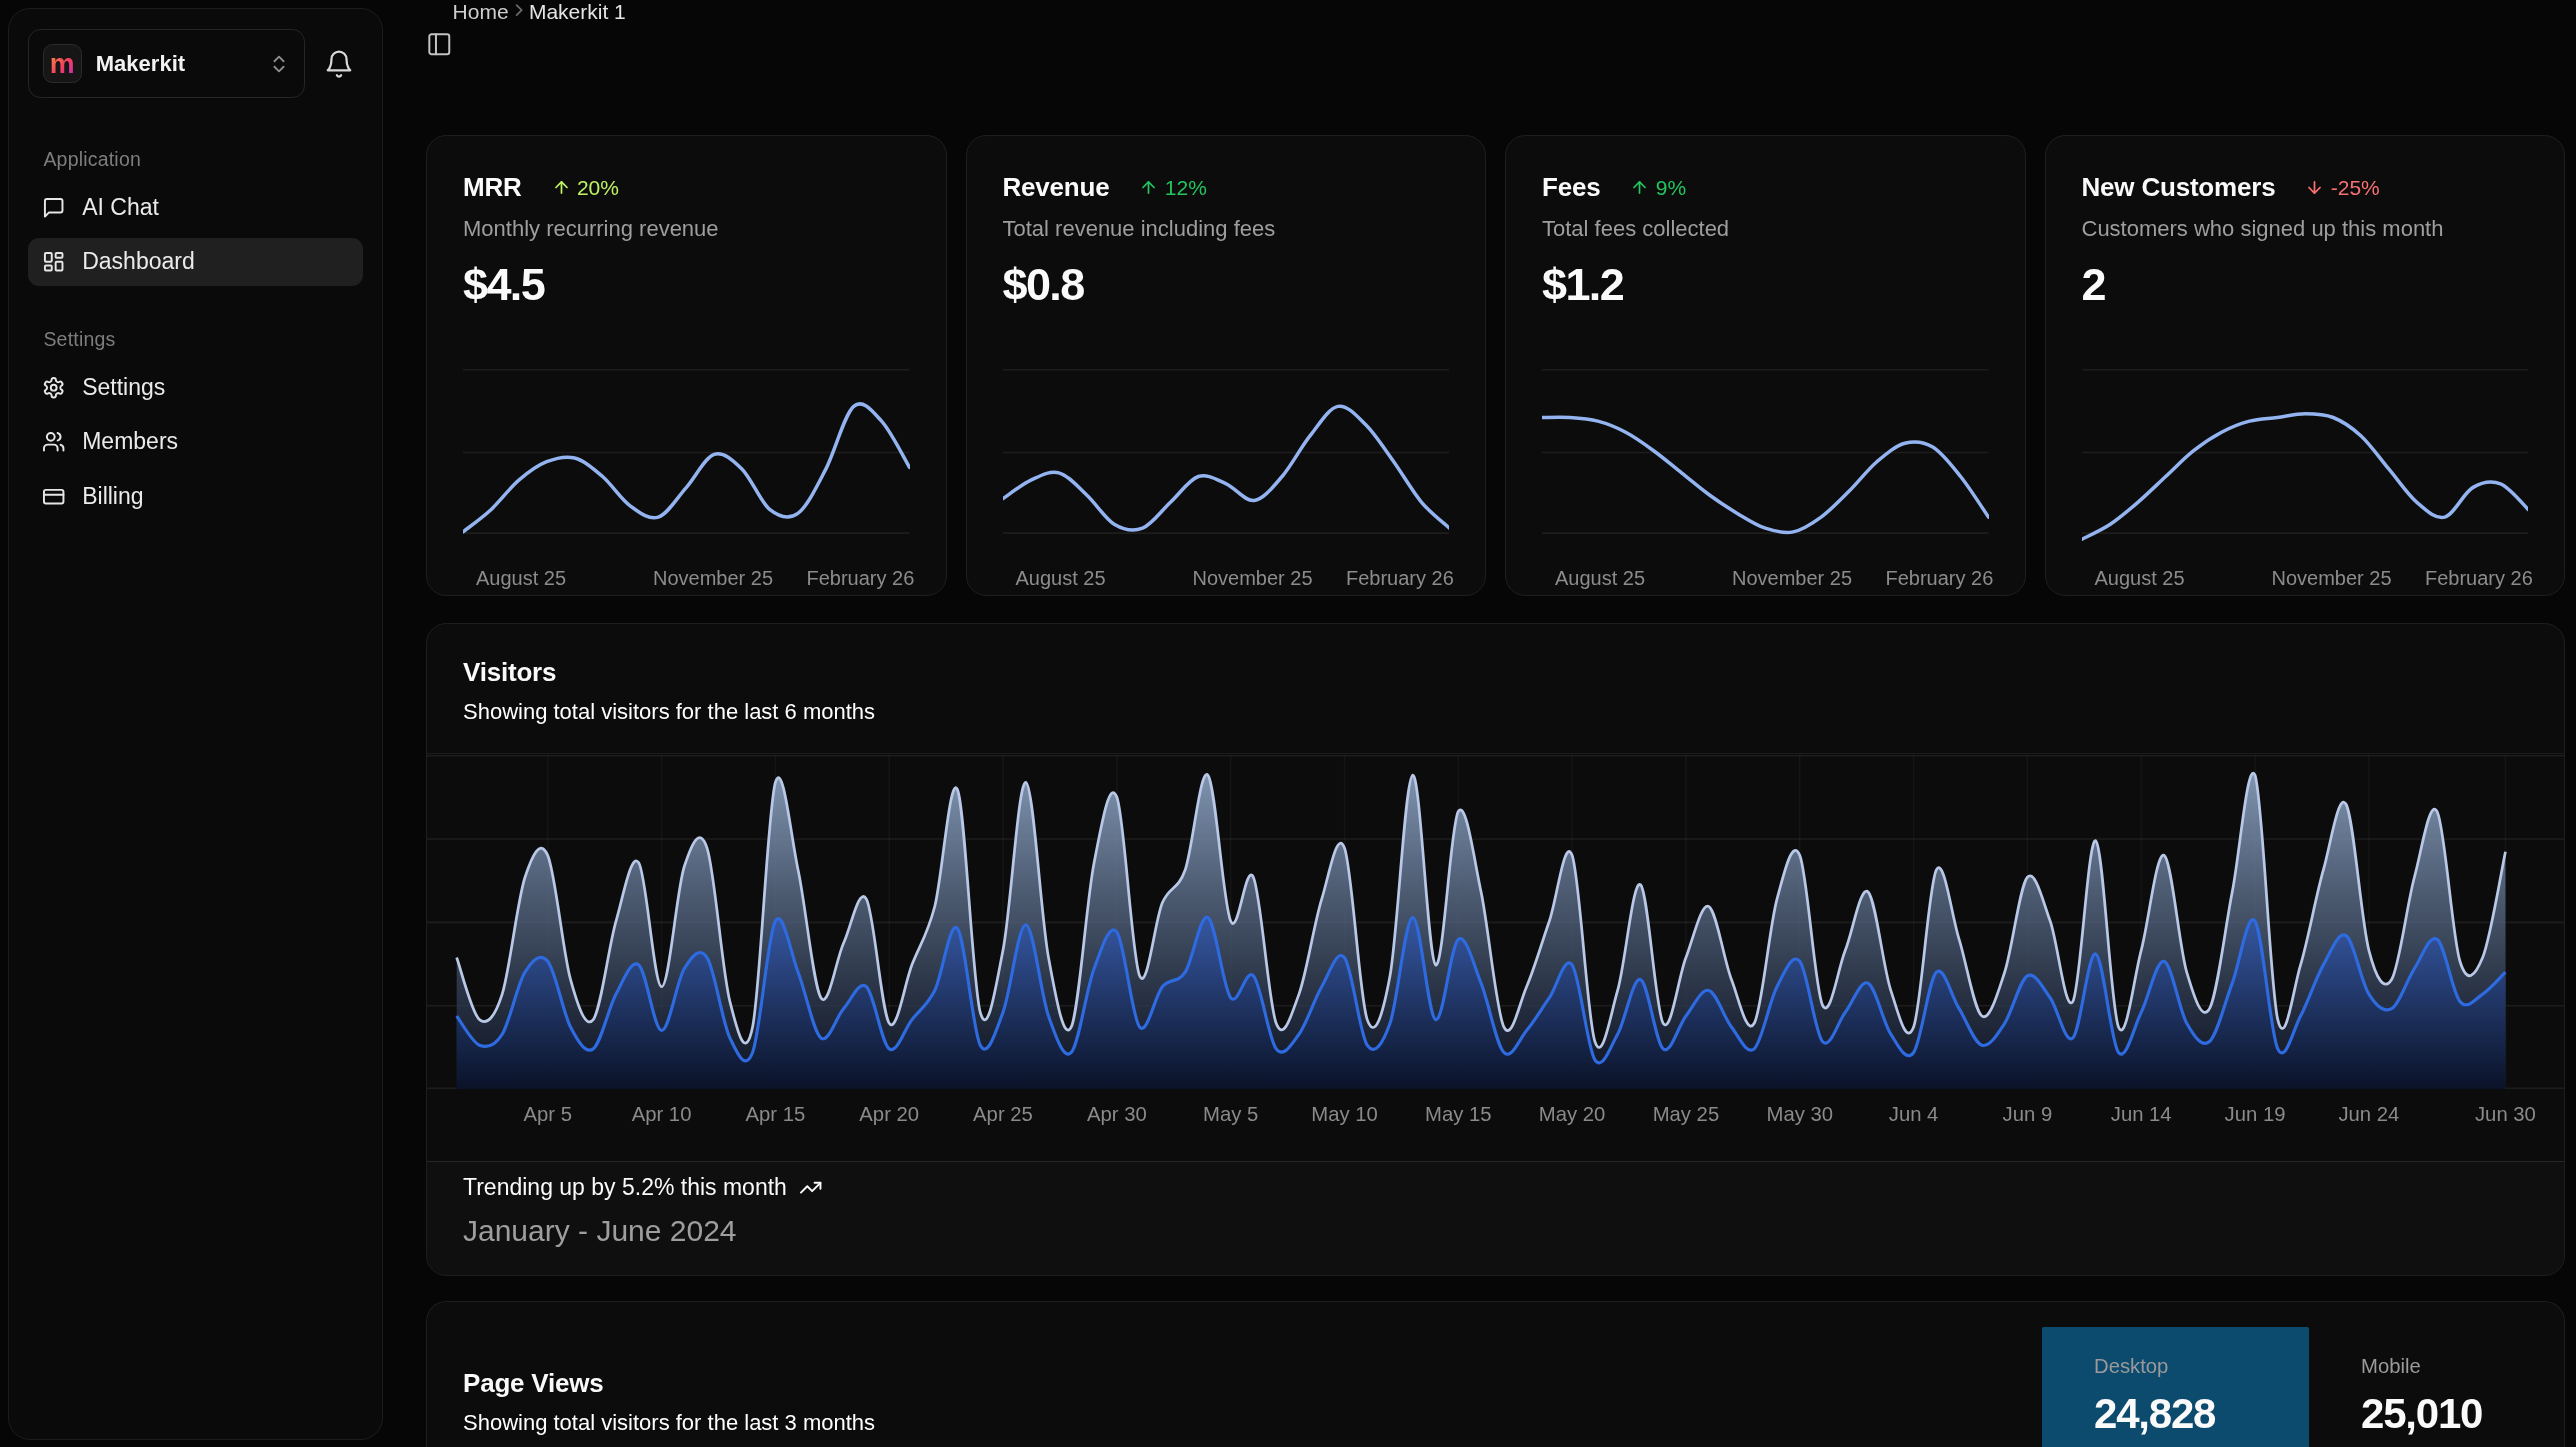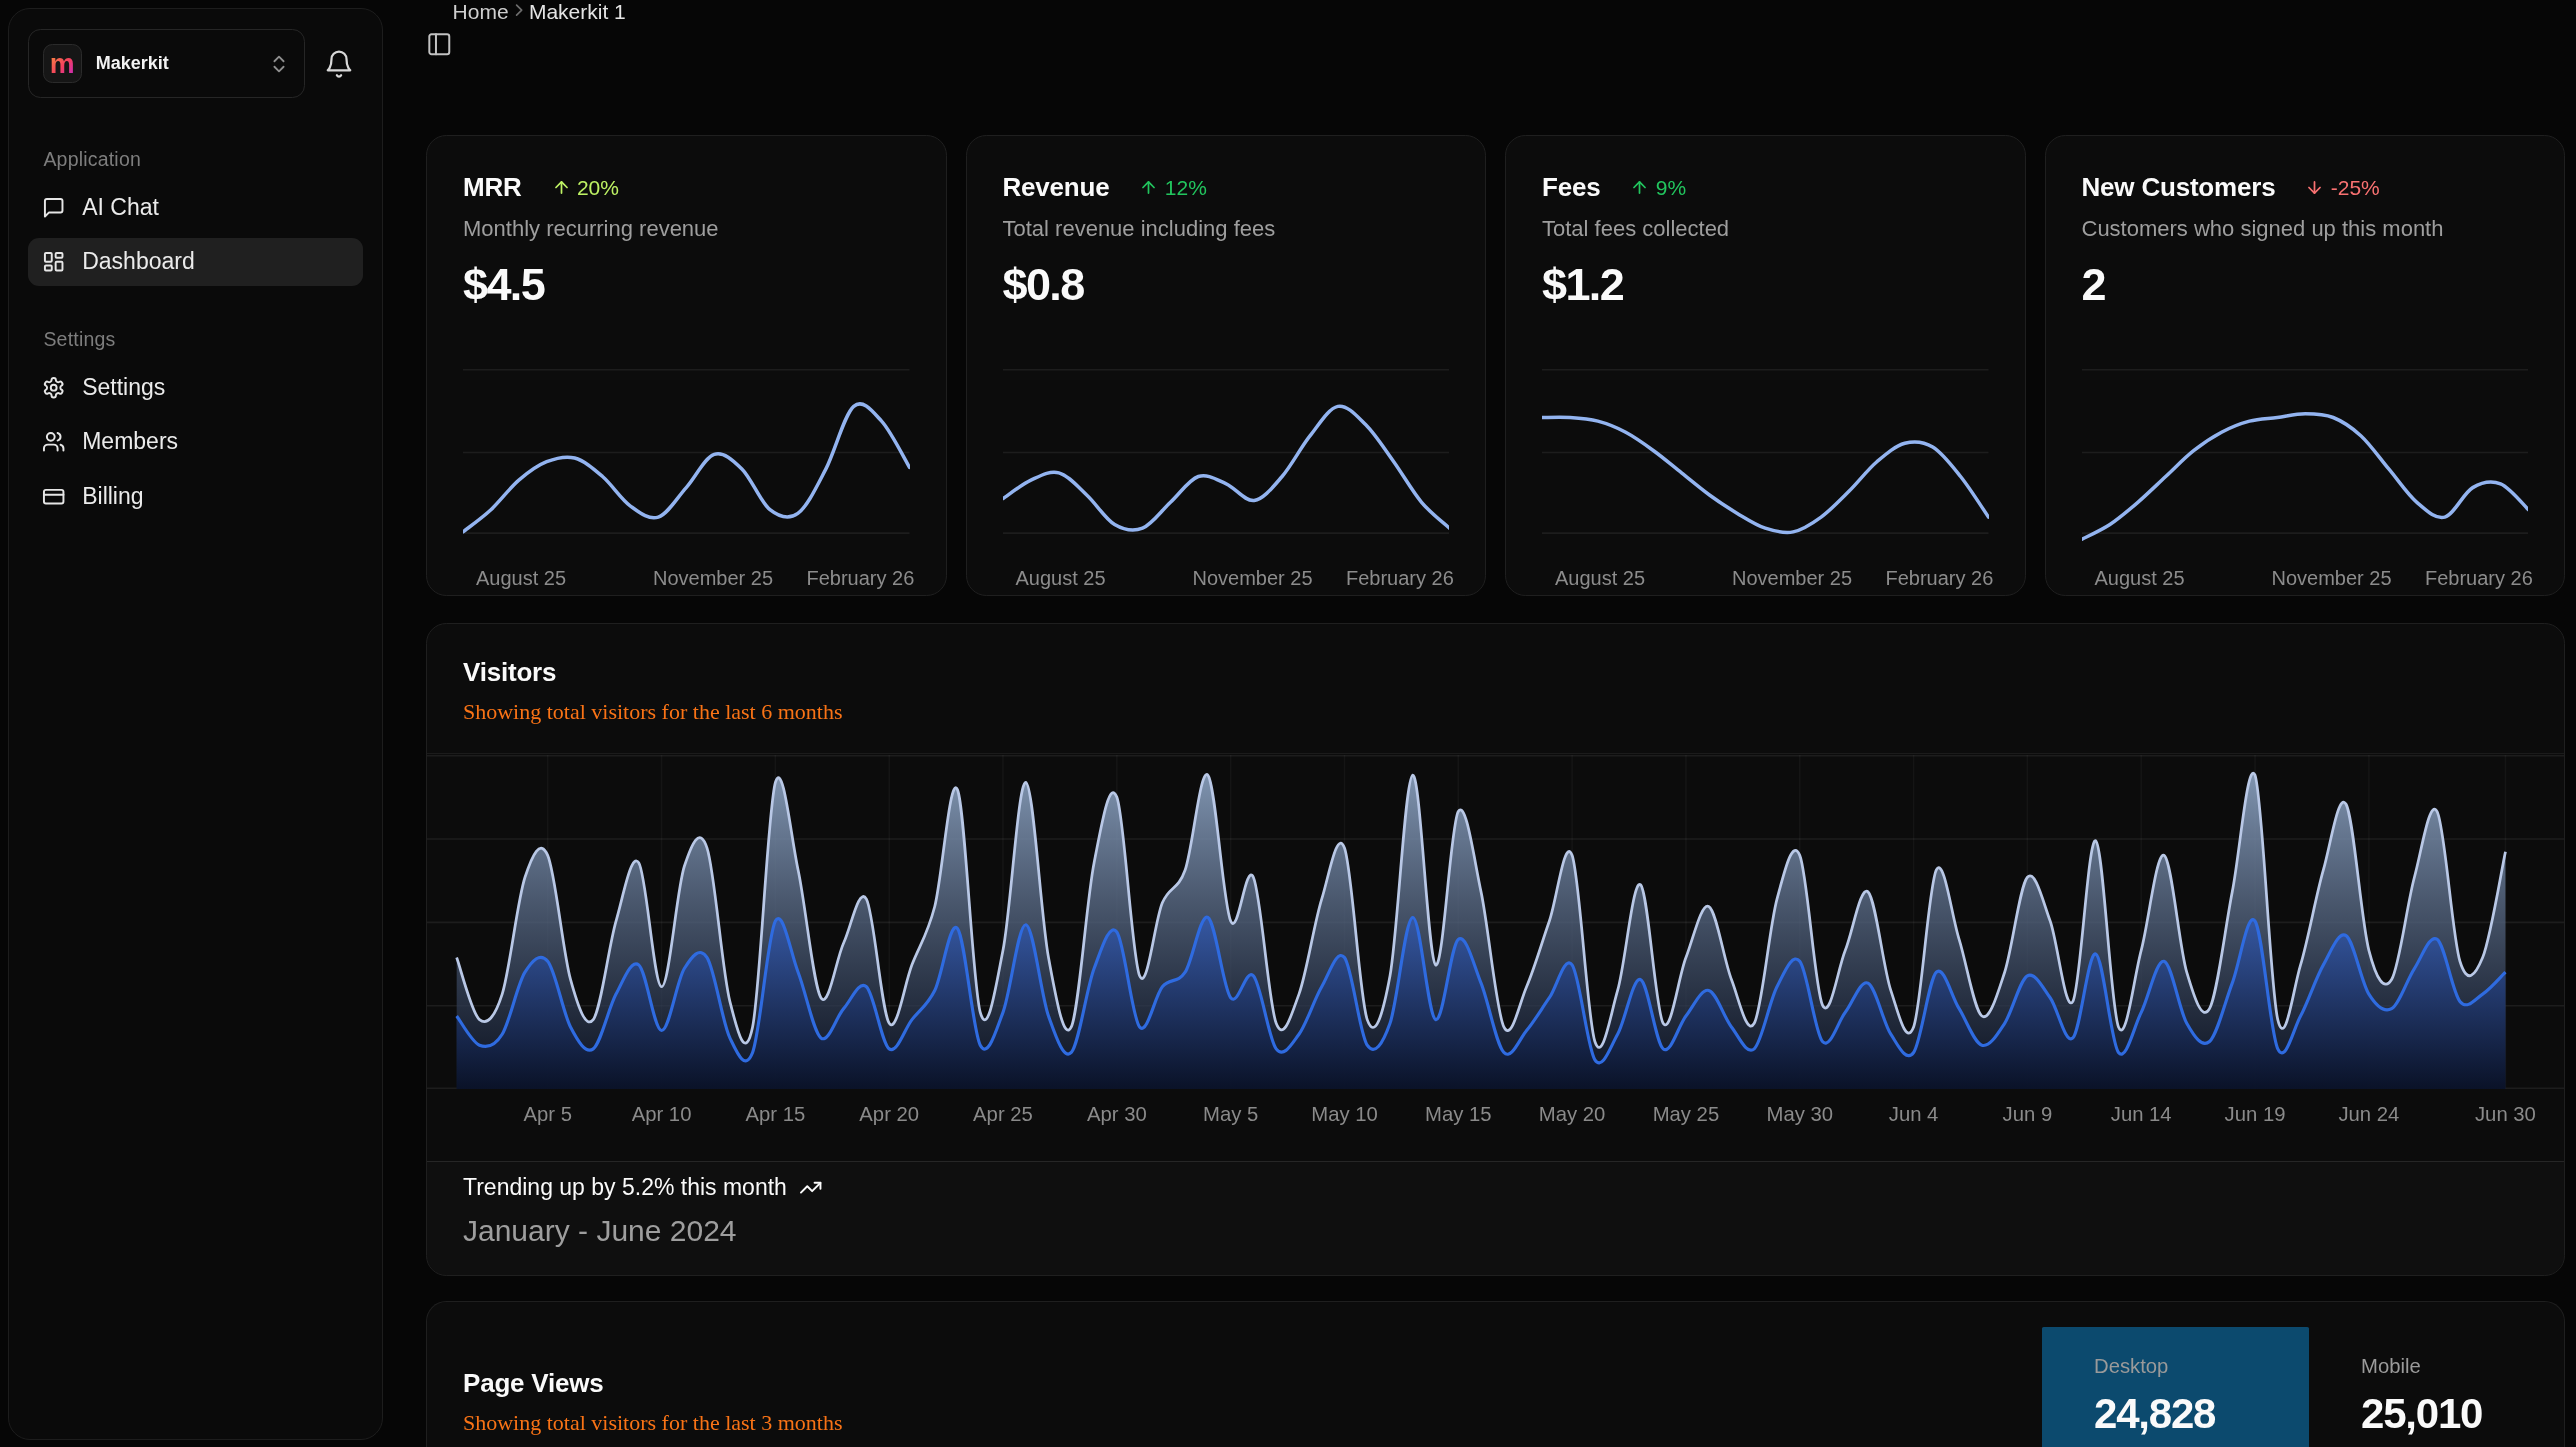--- a/index.html
+++ b/index.html
@@ -25,21 +25,21 @@
   }
   .logo-box {
     width:39px; height:39px; border-radius:9.4px; background:#161616;
     border:0.8px solid #2b2b2b; display:flex; align-items:center; justify-content:center;
   }
   .logo-m {
     font-size:28px; font-weight:700; line-height:1;
     background:linear-gradient(135deg,#fb923c 5%,#f43f5e 55%,#c026d3 100%);
     -webkit-background-clip:text; background-clip:text; color:transparent;
   }
-  .team-name { flex:1; font-size:18px; font-weight:600; color:#f2f2f2; }
+  .team-name { flex:1; font-size:22px; font-weight:600; color:#f2f2f2; }
   .chevrons-icon { color:#8f8f8f; }
   .bell-btn { width:47px; height:69px; display:flex; align-items:center; justify-content:center; color:#d8d8d8; }
 
   .nav { margin-top:50px; }
   .nav-section-label { font-size:19.5px; color:#7d7d7d; margin:0 0 12.5px 15.6px; letter-spacing:0.2px; }
   .nav-gap { height:36px; }
   .nav-item {
     width:100%; height:48px; border-radius:11px; display:flex; align-items:center;
     gap:17px; padding:0 14px; font-size:23px; color:#ebebeb; margin-bottom:6.3px;
   }
@@ -70,21 +70,21 @@
   .stat-ticks { position:absolute; left:36px; right:36px; top:431px; height:31px; font-size:20px; color:#8c8c8c; }
   .stat-ticks span { position:absolute; transform:translateX(-50%); white-space:nowrap; }
 
   
   .visitors-card {
     position:relative; margin-top:27px; height:653px; background:#0c0c0c;
     border:1.6px solid #1f1f1f; border-radius:20.3px; overflow:hidden;
   }
   .visitors-head { height:130px; padding:33px 36px 0; border-bottom:1.6px solid #1b1b1b; }
   .card-title { font-size:26px; font-weight:600; letter-spacing:-0.2px; }
-  .card-sub { margin-top:11px; font-size:22px; color:#f97316;font-family:Liberation Serif, serif; }
+  .card-sub { margin-top:11px; font-size:22px; color:#ffffff; }
   .visitors-chart { position:absolute; left:0; right:0; top:131px; height:377px; }
   .visitors-chart svg { width:100%; height:100%; }
   .visitors-foot {
     position:absolute; left:0; right:0; top:537px; bottom:0;
     border-top:1.6px solid #262626; background:rgba(255,255,255,0.015); padding:12px 36px 0;
   }
   .trend-line { display:flex; align-items:center; gap:12.5px; font-size:23px; font-weight:500; color:#fafafa; }
   .trend-sub { margin-top:12.5px; font-size:30px; color:#9e9e9e; }
 
   

